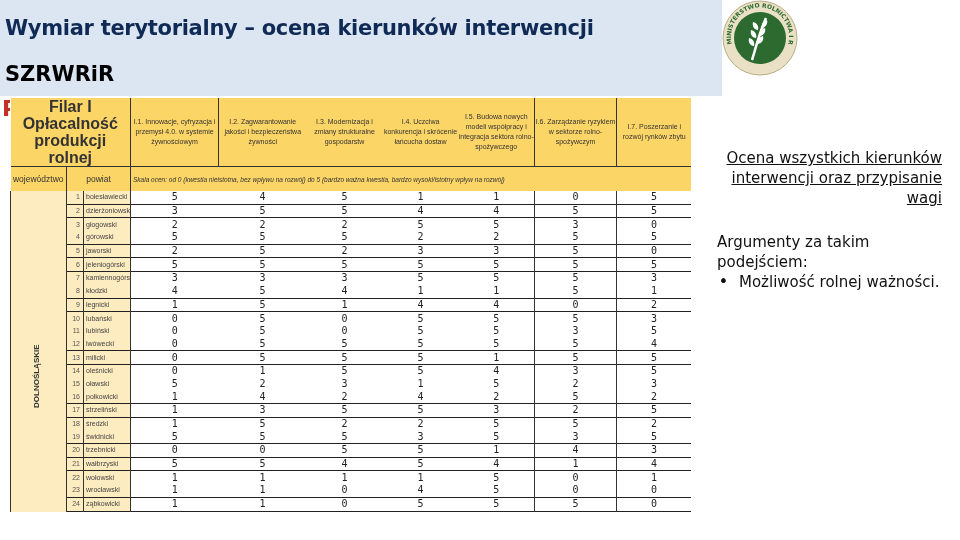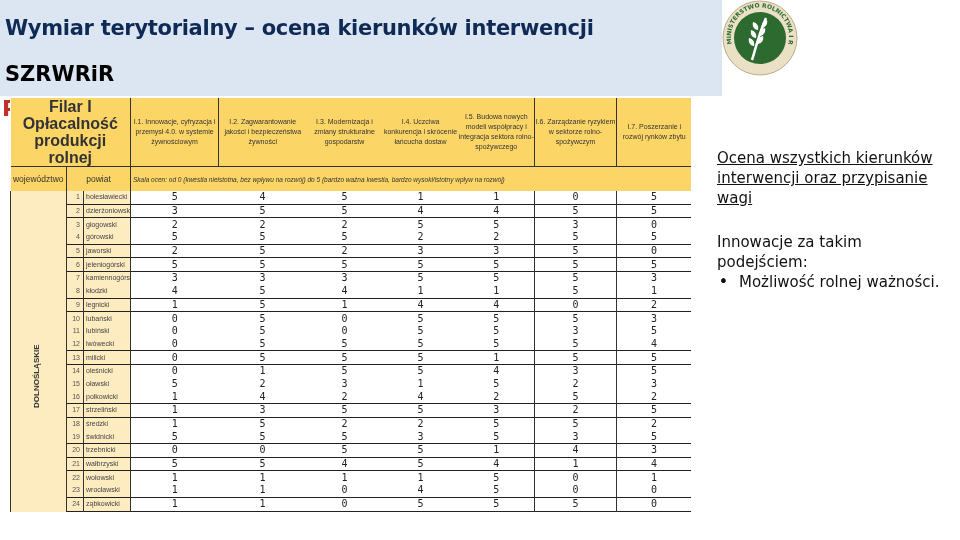--- a/index.html
+++ b/index.html
@@ -20,21 +20,21 @@
   .row td.wojcell { background:#fdecc0; border-left:1px solid #333; border-right:1px solid #333; }
   .row td.num { background:#fdecc0; text-align:right; padding-right:3px; font-size:7px; color:#555; border-right:1px solid #333; }
   .row td.county { background:#fdecc0; padding-left:2px; font-size:7px; color:#444; }
   .row td.val { text-align:center; font-size:10px; font-family:"DejaVu Sans Mono", monospace; color:#222; }
   .row td.v5, .row td.v6, .row td.v7 { border-left:1px solid #333; }
   .row td.v5 { border-left:1px solid #333; }
   .row.grp td:not(.wojcell) { border-top:1px solid #222; }
   .row td.lastcol { border-right:1px solid #333; }
   .woj-label { position:absolute; left:22px; top:310px; transform:rotate(-90deg); transform-origin:left top; font-size:8px; font-weight:bold; color:#333; font-family:"Liberation Sans", sans-serif; }
   .rpanel { position:absolute; left:717px; top:148px; width:225px; font-family:"DejaVu Sans", sans-serif; color:#111; font-size:15px; line-height:20px; }
-  .rp-head { text-decoration:underline; margin:0; }
+  .rp-head { text-decoration:underline; margin:0;text-align:right; }
   .rp-para { margin:0; }
   .rp-list { list-style:none; margin:0; padding:0; }
   .rp-list li { position:relative; padding-left:22px; }
   .rp-list li .bullet { position:absolute; left:2px; top:0; }
   .rp-block2 { position:absolute; top:84px; left:0; width:225px; }
   .rp-block3 { position:absolute; top:282px; left:0; width:225px; }
 </style>
 </head>
 <body>
 
@@ -370,19 +370,19 @@
           <td class="val v5 lastcol">5</td>
         </tr>
       </tbody>
   </table>
   <div class="woj-label">DOLNOŚLĄSKIE</div>
 </div>
 
 <div class="rpanel">
   <p class="rp-head">Ocena wszystkich kierunków interwencji oraz przypisanie wagi</p>
   <div class="rp-block2">
-    <p class="rp-para">Innowacje za takim podejściem:</p>
+    <p class="rp-para">Argumenty za takim podejściem:</p>
     <ul class="rp-list">
       <li><span class="bullet">•</span></li>
       <li><span class="bullet">•</span><span>Możliwość rolnej ważności.</span></li>
     </ul>
   </div>
 </div>
 
 </body></html>

